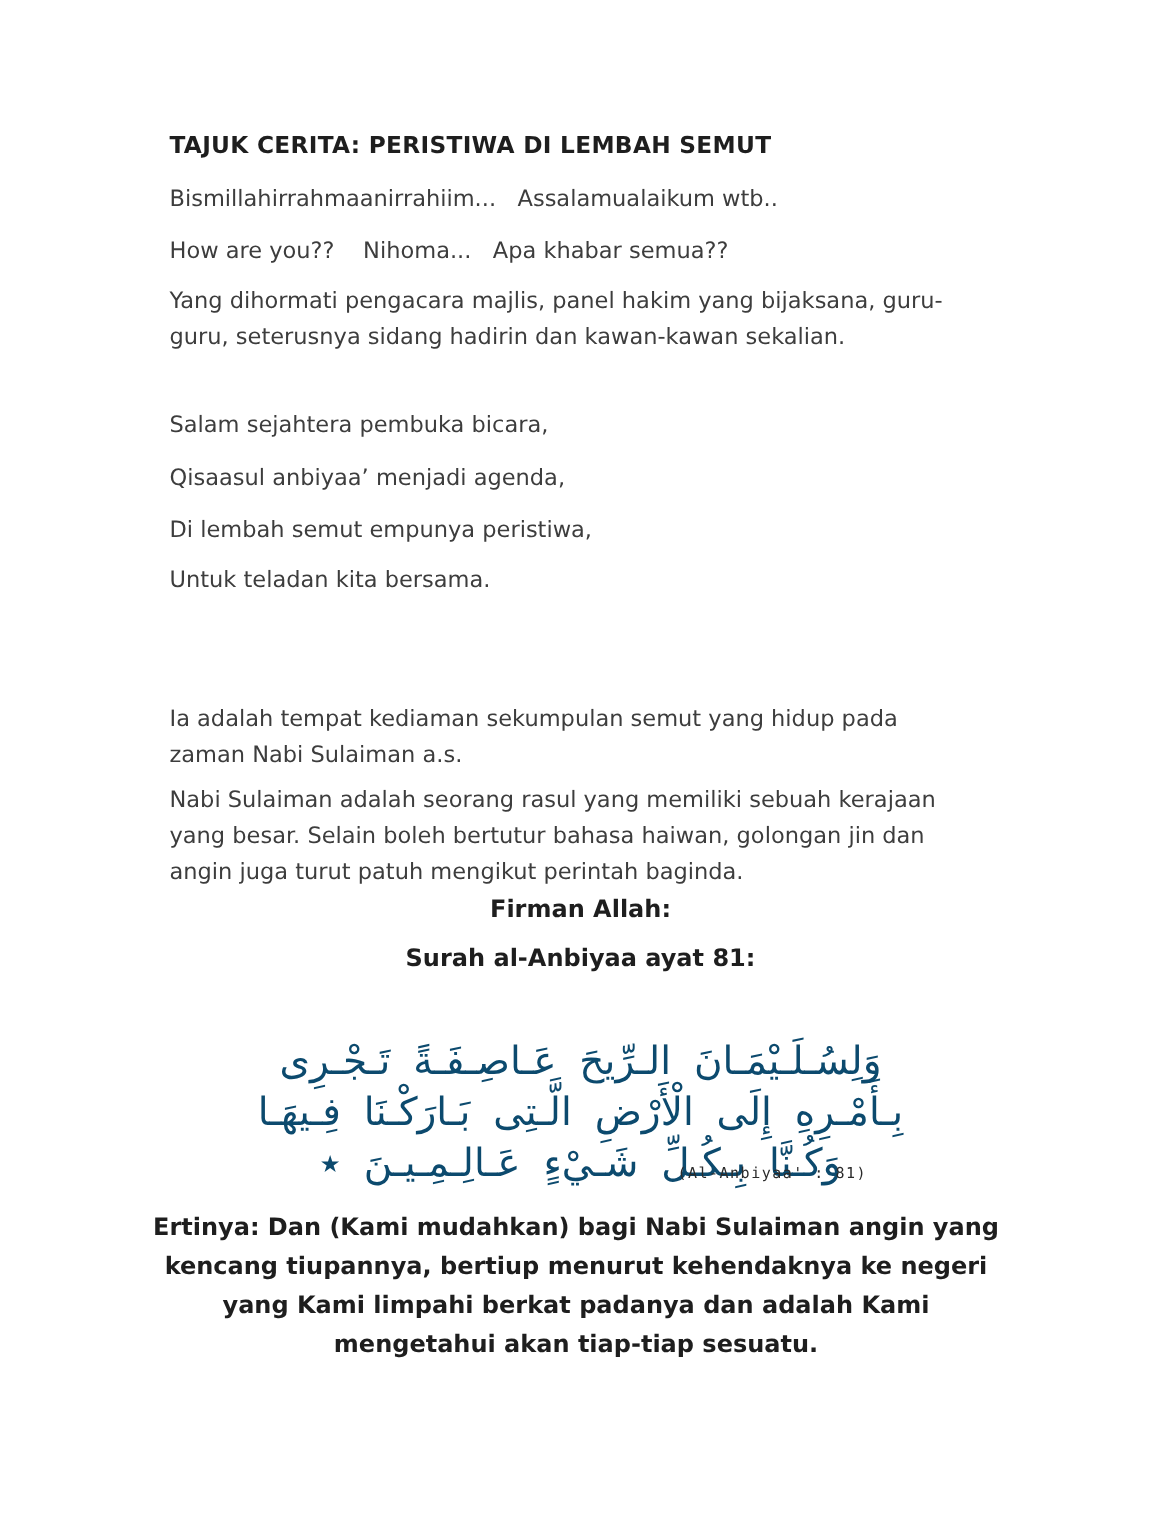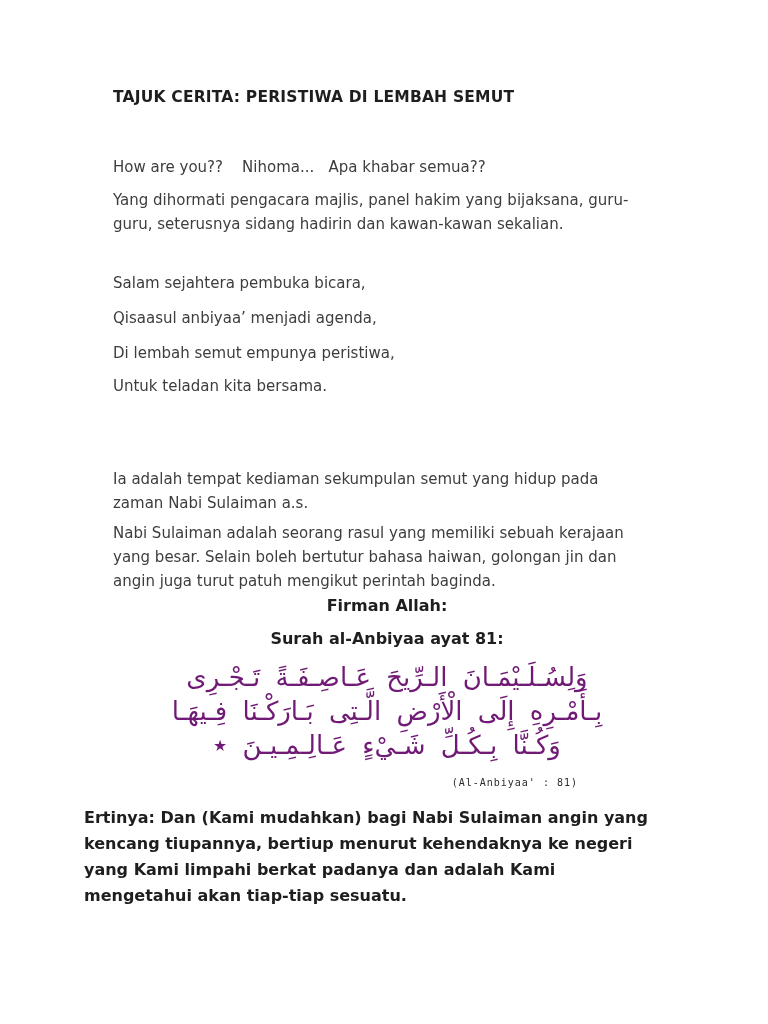--- a/index.html
+++ b/index.html
@@ -43,49 +43,52 @@
   }
   .arabic-block {
     position: absolute;
     left: 113px;
     width: 548px;
     direction: rtl;
     text-align: center;
     font-size: 26px;
     line-height: 34px;
     word-spacing: 7px;
-    color: #701a75;
+    color: #0c4a6e;
     font-family: "DejaVu Sans", sans-serif;
+    margin-top: 31px;
   }
   .citation {
     position: absolute;
     right: 190px;
     font-family: "DejaVu Sans Mono", monospace;
     font-size: 10px;
     letter-spacing: 1px;
     color: #2a2a2a;
     white-space: pre;
   }
   .translation-block {
     position: absolute;
     left: 84px;
     width: 600px;
+    text-align: center;
     font-weight: bold;
     font-size: 16px;
     line-height: 26px;
     color: var(--bold-text, #1e1e1e);
   }
 </style>
 </head>
 <body>
 
 <div class="page">
 
   <div class="abs doc-title pre" style="top:87px">TAJUK CERITA: PERISTIWA DI LEMBAH SEMUT</div>
 
+  <div class="abs body-text pre" style="top:120px">Bismillahirrahmaanirrahiim...   Assalamualaikum wtb..</div>
 
   <div class="abs body-text pre" style="top:155px">How are you??    Nihoma...   Apa khabar semua??</div>
 
   <div class="abs body-text" style="top:188px">
     <div class="pline">Yang dihormati pengacara majlis, panel hakim yang bijaksana, guru-</div>
     <div class="pline">guru, seterusnya sidang hadirin dan kawan-kawan sekalian.</div>
   </div>
 
   <div class="abs body-text pre" style="top:271px">Salam sejahtera pembuka bicara,</div>
   <div class="abs body-text pre" style="top:306px">Qisaasul anbiyaa’ menjadi agenda,</div>

